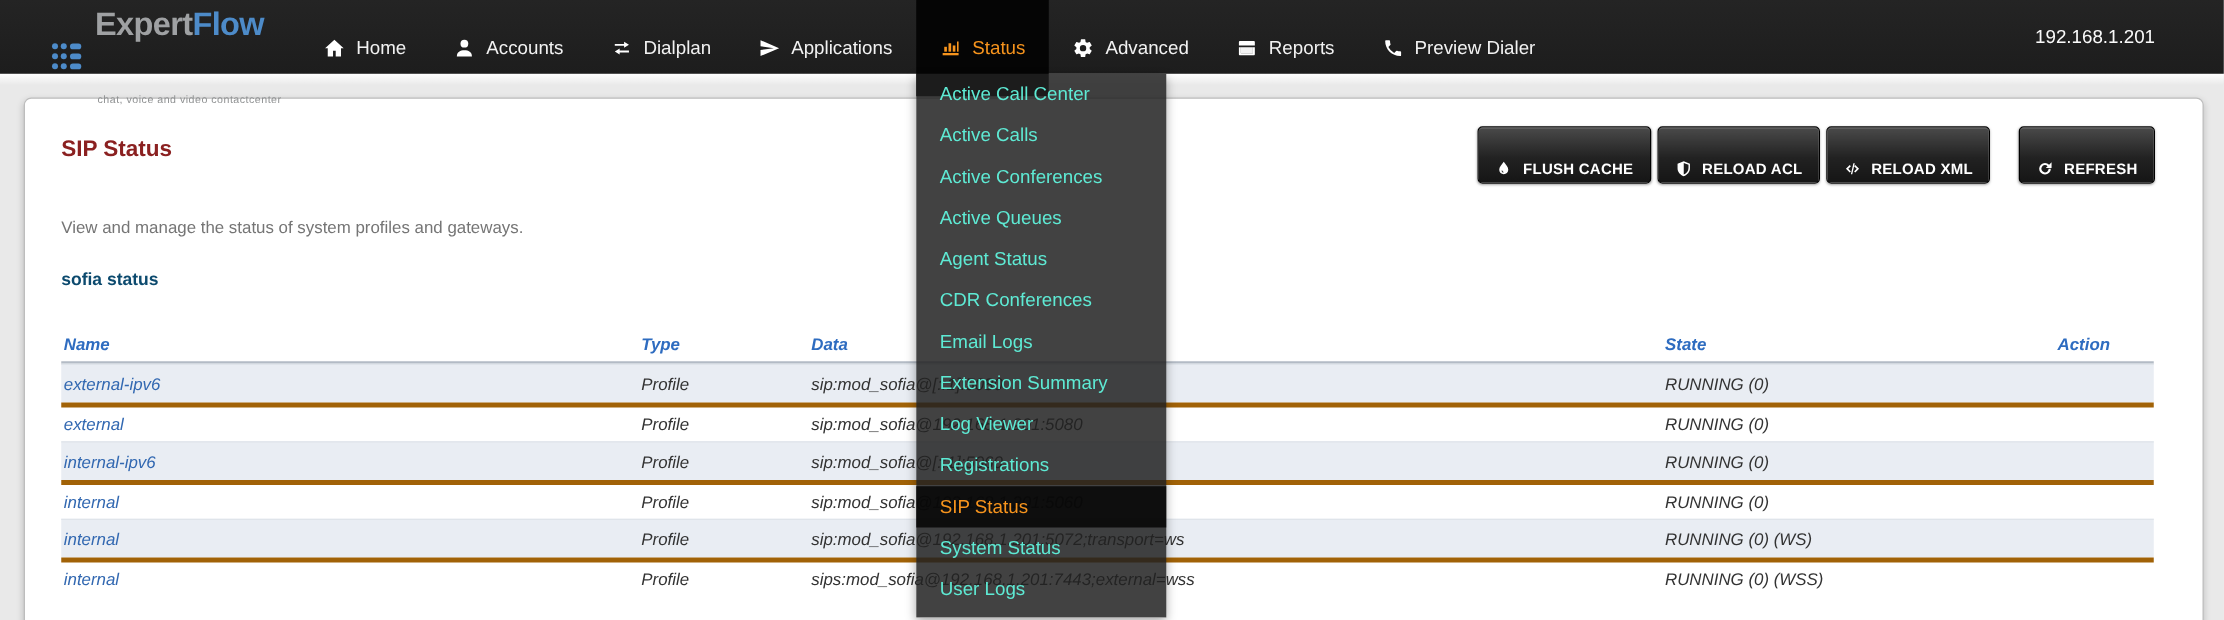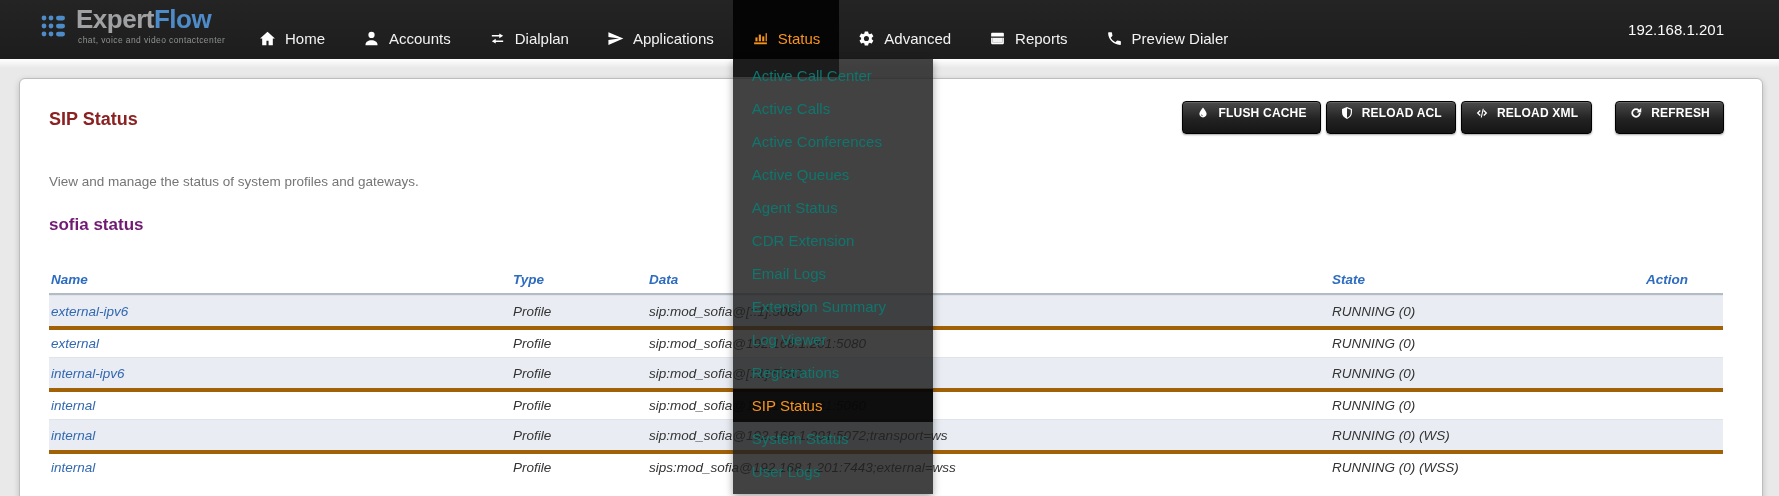--- a/index.html
+++ b/index.html
@@ -6,55 +6,55 @@
   html,body { width:1779px; height:496px; overflow:hidden; background:#e9e9e9;
               font-family:"Liberation Sans", sans-serif; }
 
   
   .navbar { position:absolute; left:0; top:0; width:1779px; height:59px;
             background:linear-gradient(#242424,#1d1d1d); z-index:50; }
   .navbar-glow { position:absolute; left:0; top:59px; width:1779px; height:9px;
                  background:linear-gradient(#ffffff,#e9e9e9); z-index:1; }
   .brand { position:absolute; left:40px; top:6px; display:flex; align-items:center; gap:8px; cursor:pointer; }
   .brand-dots { width:28px; height:26px; }
-  .brand-textwrap { display:flex; flex-direction:column; }
+  .brand-textwrap { display:flex; flex-direction:column;gap:39px; }
   .brand-line { font-size:26px; font-weight:bold; line-height:26px; letter-spacing:-0.5px; }
   .brand-line .p1 { color:#9fa1a3; }
   .brand-line .p2 { color:#4d8bc9; }
   .brand-tag { font-size:8.5px; color:#8f9192; letter-spacing:0.4px; margin-top:3px; padding-left:2px; }
 
   .nav-menu { position:absolute; left:240px; top:0; height:59px; display:flex; }
   .nav-item { height:77px; display:flex; align-items:center; gap:9px; padding:0 19px;
               color:#f2f2f2; font-size:15px; cursor:pointer; position:relative; white-space:nowrap; }
   .nav-item svg { width:17px; height:17px; fill:#ffffff; display:block; }
   .nav-item.active { background:#050505; color:#f7941d; }
   .nav-item.active > svg { fill:#f7941d; }
 
   .server-ip { position:absolute; right:55px; top:0; height:59px; display:flex; align-items:center;
                color:#fafafa; font-size:15px;margin-left:43px; }
 
   
   .dropdown { position:absolute; left:0; top:59px; width:200px;
               background:rgba(33,33,33,0.85); z-index:60; padding:0 0 6px 0;
               box-shadow:0 3px 8px rgba(0,0,0,0.35); }
   .dropdown-item { height:33px; display:flex; align-items:center; padding-left:19px;
-                   color:#0f766e; font-size:15px; cursor:pointer; white-space:nowrap; }
+                   color:#5eead4; font-size:15px; cursor:pointer; white-space:nowrap; }
   .dropdown-item.active { background:rgba(5,5,5,0.85); color:#f7941d; }
 
   
   .panel { position:absolute; left:19px; top:78px; width:1744px; height:700px;
            background:#ffffff; border:1px solid #bdbdbd; border-radius:6px;
            box-shadow:0 2px 6px rgba(0,0,0,0.18); z-index:10; }
   .page-title { margin:30px 0 0 29px; font-size:18px; font-weight:bold; color:#8b2121; }
   .page-desc { margin:44px 0 0 29px; font-size:13.5px; color:#757575; }
-  .section-heading { margin:26px 0 0 29px; font-size:17px; font-weight:bold; color:#701a75; }
+  .section-heading { margin:26px 0 0 29px; font-size:14px; font-weight:bold; color:#0c4a6e; }
 
   
   .toolbar { position:absolute; top:22px; right:38px; display:flex; align-items:center; }
-  .btn { height:33px; display:flex; align-items:flex-start; gap:8px; padding:4px 13px;
+  .btn { height:46px; display:flex; align-items:flex-end; gap:8px; padding:4px 13px;
          background:linear-gradient(#4a4a4a,#222 55%,#151515);
          border:1px solid #000; border-radius:4px; color:#fff;
          font-size:12px; font-weight:bold; letter-spacing:0.2px; cursor:pointer;
          box-shadow:inset 0 1px 0 rgba(255,255,255,0.15), 0 1px 2px rgba(0,0,0,0.35);
          white-space:nowrap; }
   .btn svg { width:14px; height:14px; fill:#fff; display:block; }
   .btn + .btn { margin-left:5px; }
   .btn.gap-left { margin-left:23px; }
 
   
@@ -133,21 +133,21 @@
         <rect x="19.2" y="4.5" width="1.8" height="11.5"></rect>
       </svg>
       <span>Status</span>
 
       <div class="dropdown">
         <div class="dropdown-item">Active Call Center</div>
         <div class="dropdown-item">Active Calls</div>
         <div class="dropdown-item">Active Conferences</div>
         <div class="dropdown-item">Active Queues</div>
         <div class="dropdown-item">Agent Status</div>
-        <div class="dropdown-item">CDR Extension</div>
+        <div class="dropdown-item">CDR Conferences</div>
         <div class="dropdown-item">Email Logs</div>
         <div class="dropdown-item">Extension Summary</div>
         <div class="dropdown-item">Log Viewer</div>
         <div class="dropdown-item">Registrations</div>
         <div class="dropdown-item active">SIP Status</div>
         <div class="dropdown-item">System Status</div>
         <div class="dropdown-item">User Logs</div>
       </div>
     </div>
 

